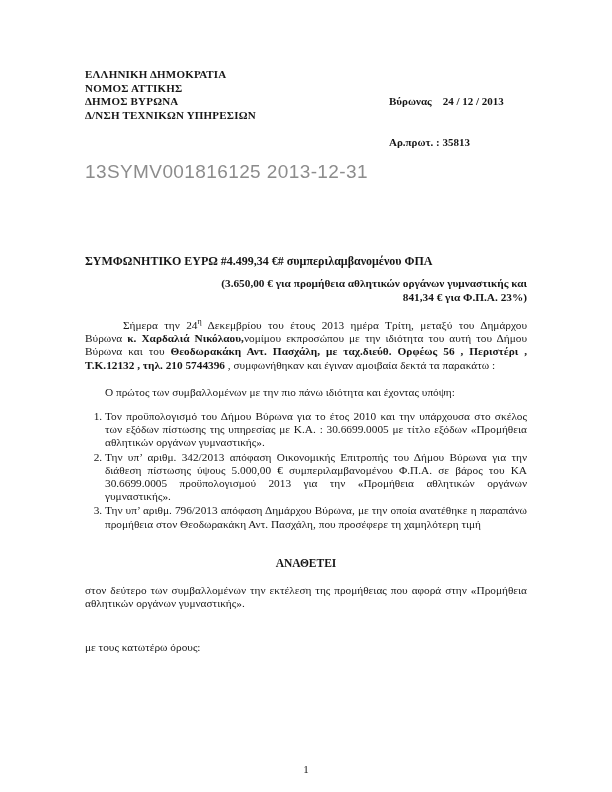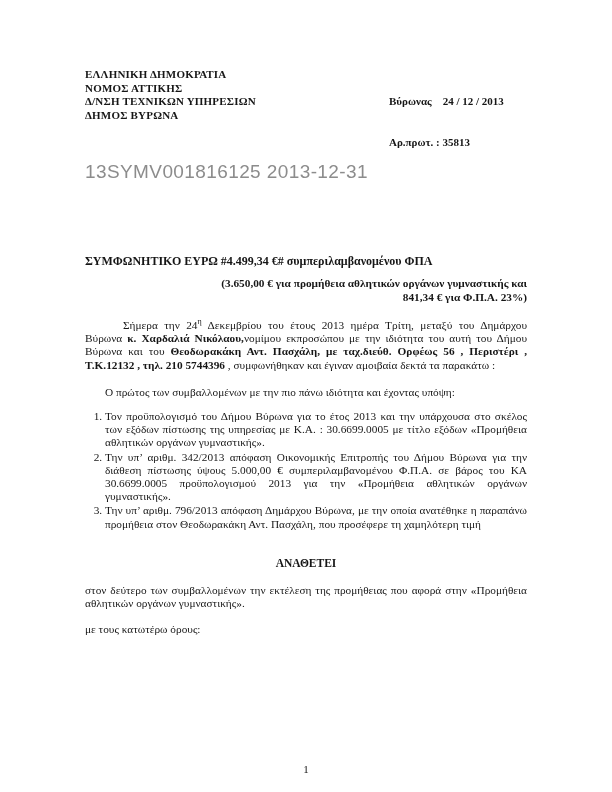--- a/index.html
+++ b/index.html
@@ -81,42 +81,42 @@
     margin-top: 26px;
     text-align: center;
     font-weight: bold;
     font-size: 11.5px;
   }
   .award {
     margin: 14px 0 0 0;
     text-align: justify;
   }
   .terms {
-    margin: 13px 0 0 0;
+    margin: 31px 0 0 0;
   }
   .page-number {
     position: absolute;
     bottom: 16px;
     left: 0;
     width: 100%;
     text-align: center;
     font-size: 11px;
   }
 </style>
 </head>
 <body>
 
 <div class="page">
 
   <div class="header">
     <div class="header-left">
       <div>ΕΛΛΗΝΙΚΗ ΔΗΜΟΚΡΑΤΙΑ</div>
       <div>ΝΟΜΟΣ ΑΤΤΙΚΗΣ</div>
+      <div>ΔΗΜΟΣ ΒΥΡΩΝΑ</div>
       <div>Δ/ΝΣΗ ΤΕΧΝΙΚΩΝ ΥΠΗΡΕΣΙΩΝ</div>
-      <div>ΔΗΜΟΣ ΒΥΡΩΝΑ</div>
     </div>
     <div class="header-right">
       <div>Βύρωνας    24 / 12 / 2013</div>
       <div>Αρ.πρωτ. : 35813</div>
     </div>
   </div>
 
   <div class="stamp" style="color: rgb(140, 140, 140);">13SYMV001816125 2013-12-31</div>
 
   <div class="title">ΣΥΜΦΩΝΗΤΙΚΟ ΕΥΡΩ #4.499,34 €# συμπεριλαμβανομένου ΦΠΑ</div>
@@ -124,21 +124,21 @@
   <div class="subtitle">
     <div>(3.650,00 € για προμήθεια αθλητικών οργάνων γυμναστικής και</div>
     <div>841,34 € για Φ.Π.Α. 23%)</div>
   </div>
 
   <p class="intro"><span>Σήμερα την 24</span><sup>η</sup><span> Δεκεμβρίου του έτους 2013 ημέρα Τρίτη, μεταξύ του Δημάρχου Βύρωνα </span><span class="b">κ. Χαρδαλιά Νικόλαου,</span><span>νομίμου εκπροσώπου με την ιδιότητα του αυτή του Δήμου Βύρωνα και του </span><span class="b">Θεοδωρακάκη Αντ. Πασχάλη, με ταχ.διεύθ. Ορφέως 56 , Περιστέρι , Τ.Κ.12132 , τηλ. 210 5744396</span><span> , συμφωνήθηκαν και έγιναν αμοιβαία δεκτά τα παρακάτω :</span></p>
 
   <p class="regard">Ο πρώτος των συμβαλλομένων με την πιο πάνω ιδιότητα και έχοντας υπόψη:</p>
 
   <ol class="items">
-    <li>Τον προϋπολογισμό του Δήμου Βύρωνα για το έτος 2013 και την υπάρχουσα στο σκέλος των εξόδων πίστωσης της υπηρεσίας με Κ.Α. : 30.6699.0005 με τίτλο εξόδων «Προμήθεια αθλητικών οργάνων γυμναστικής».</li>
+    <li>Τον προϋπολογισμό του Δήμου Βύρωνα για το έτος 2010 και την υπάρχουσα στο σκέλος των εξόδων πίστωσης της υπηρεσίας με Κ.Α. : 30.6699.0005 με τίτλο εξόδων «Προμήθεια αθλητικών οργάνων γυμναστικής».</li>
     <li>Την υπ’ αριθμ. 342/2013 απόφαση Οικονομικής Επιτροπής του Δήμου Βύρωνα για την διάθεση πίστωσης ύψους 5.000,00 € συμπεριλαμβανομένου Φ.Π.Α. σε βάρος του ΚΑ 30.6699.0005 προϋπολογισμού 2013 για την «Προμήθεια αθλητικών οργάνων γυμναστικής».</li>
     <li>Την υπ’ αριθμ. 796/2013 απόφαση Δημάρχου Βύρωνα, με την οποία ανατέθηκε η παραπάνω προμήθεια στον Θεοδωρακάκη Αντ. Πασχάλη, που προσέφερε τη χαμηλότερη τιμή</li>
   </ol>
 
   <div class="award-heading">ΑΝΑΘΕΤΕΙ</div>
 
   <p class="award">στον δεύτερο των συμβαλλομένων την εκτέλεση της προμήθειας που αφορά στην «Προμήθεια αθλητικών οργάνων γυμναστικής».</p>
 
   <p class="terms">με τους κατωτέρω όρους:</p>
 

